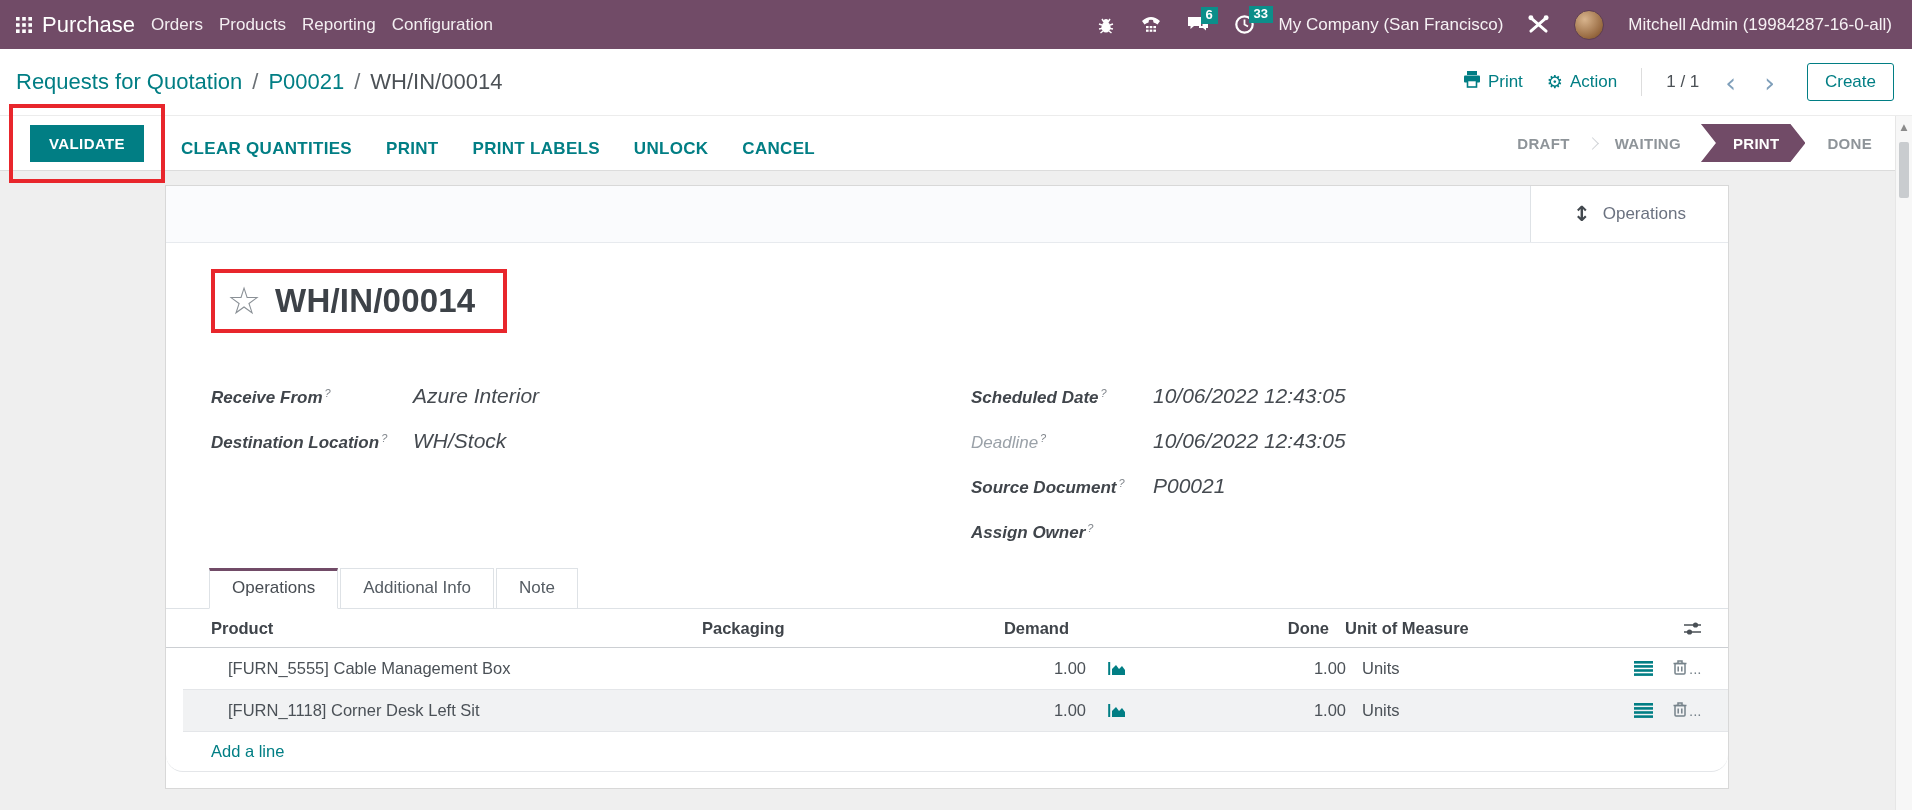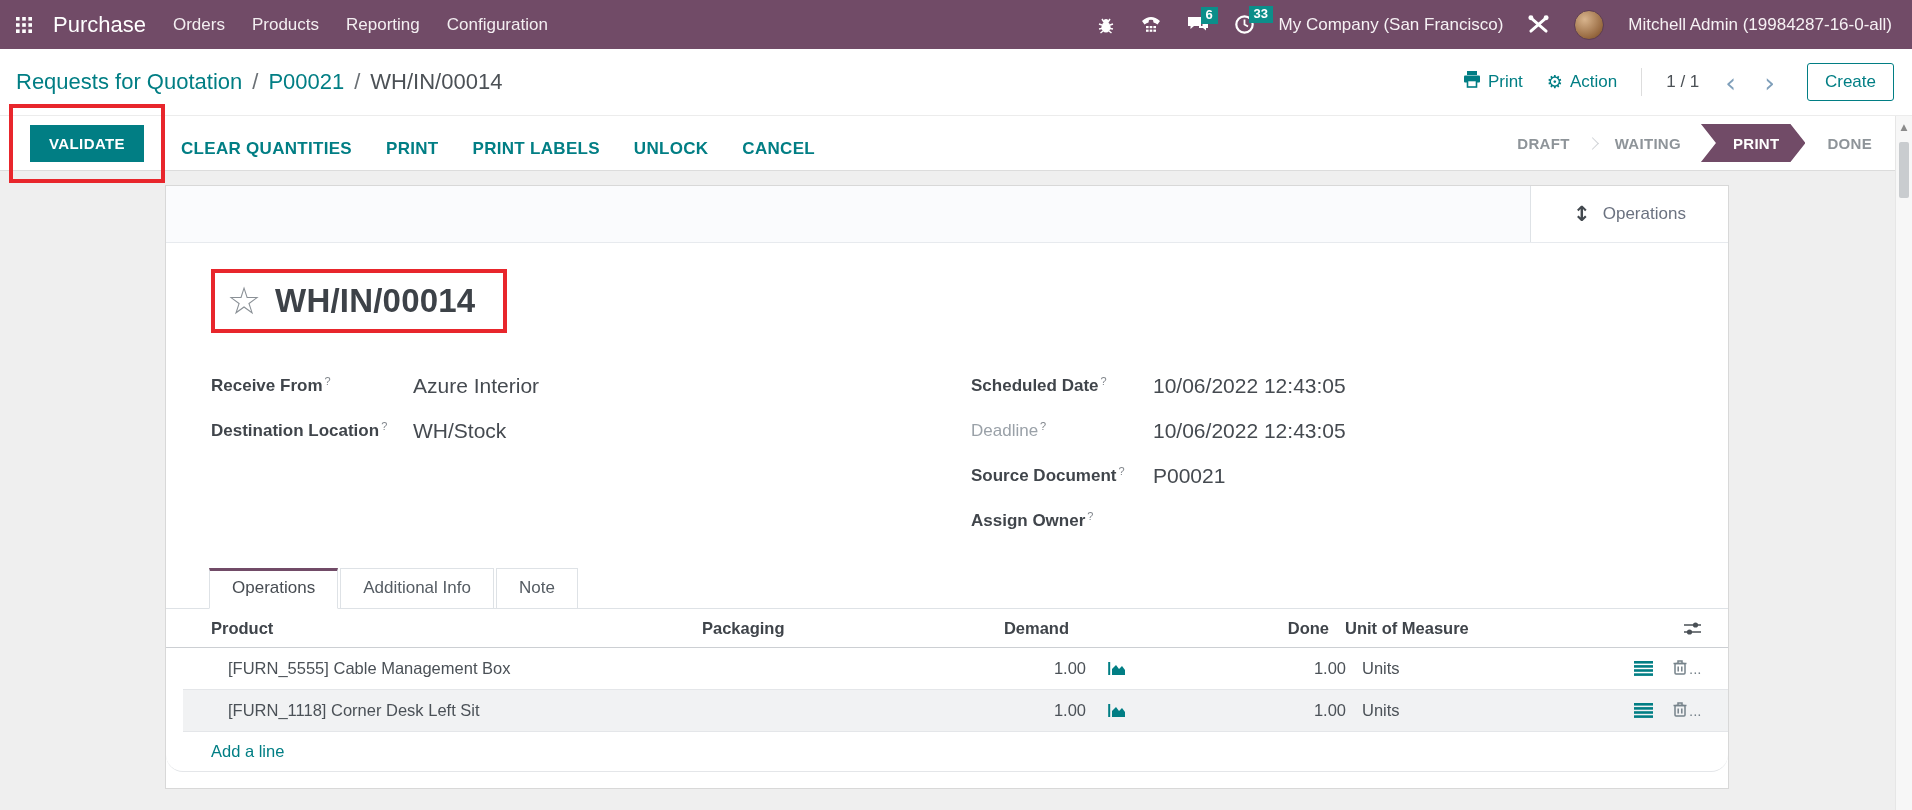--- a/index.html
+++ b/index.html
@@ -2,21 +2,21 @@
 <html><head>
 <meta charset="utf-8">
 <style>
   * { margin:0; padding:0; box-sizing:border-box; }
   html,body { width:1912px; height:810px; overflow:hidden; background:#efefef;
     font-family:"Liberation Sans", sans-serif; }
 
   
   .navbar { height:49px; background:#714b67; display:flex; align-items:center;
     padding:0 20px 0 16px; color:#fff; }
-  .nav-left { display:flex; align-items:center; gap:27px; }
+  .nav-left { display:flex; align-items:center; gap:16px; }
   .apps-icon { display:flex; align-items:center; cursor:pointer; }
   .brand { font-size:22px; margin-left:-6px; }
   .nav-item { font-size:17px; color:#f3eef1; cursor:pointer; }
   .nav-right { margin-left:auto; display:flex; align-items:center; gap:24px; }
   .sys-icon { position:relative; display:flex; align-items:center; cursor:pointer; }
   .badge { position:absolute; top:-8px; left:15px; background:#0c8e8a; color:#fff;
     font-size:13px; font-weight:700; padding:1px 5px 2px; line-height:1.1; }
   .company, .username { font-size:17px; color:#f6f1f4; white-space:nowrap; }
   .avatar { width:30px; height:30px; border-radius:50%;
     background:radial-gradient(circle at 35% 30%, #d8b48d, #96683f 70%, #6e4524);
@@ -72,21 +72,21 @@
 
   .title-block { margin:26px 0 0 45px; }
   .title-annot { display:inline-flex; align-items:center; gap:14px; padding:9px 28px 9px 12px; }
   .star-glyph { font-size:38px; color:#8a9096; line-height:1; cursor:pointer;
     font-family:"DejaVu Sans", sans-serif; }
   .record-title { font-size:33px; font-weight:600; color:#3d4248; letter-spacing:.2px; }
 
   .fields { display:flex; margin:30px 0 0 45px; }
   .col-left { width:760px; }
   .col-right { flex:1; }
-  .field { display:flex; align-items:center; height:45px; }
+  .field { display:flex; align-items:flex-end; height:45px;font-style:italic; }
   .f-label { font-size:17px; font-weight:700; color:#40454b; }
   .col-left .f-label-box { width:202px; }
   .col-right .f-label-box { width:182px; }
   .f-label-box sup { font-size:11px; color:#82878d; margin-left:2px; }
   .f-label.muted { font-weight:400; color:#9aa1a8; }
   .f-value { font-size:21px; color:#454a50; cursor:pointer; }
 
   .tabs { margin-top:25px; padding-left:43px; border-bottom:1px solid #dee2e6;
     display:flex; align-items:flex-end; }
   .tab { font-size:17px; color:#555c63; background:#fff; border:1px solid #dee2e6;

